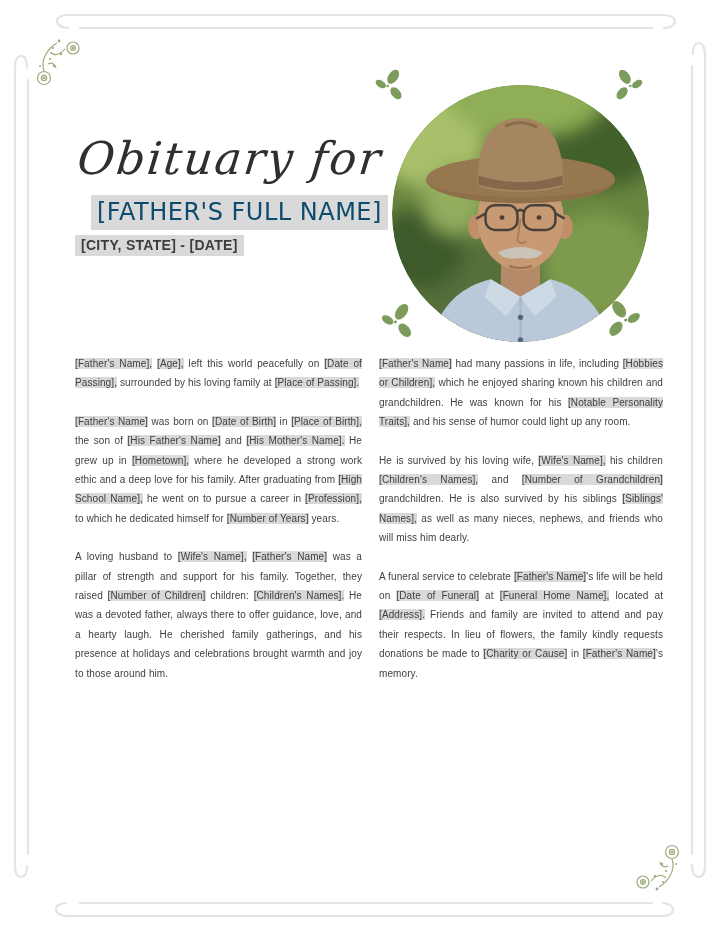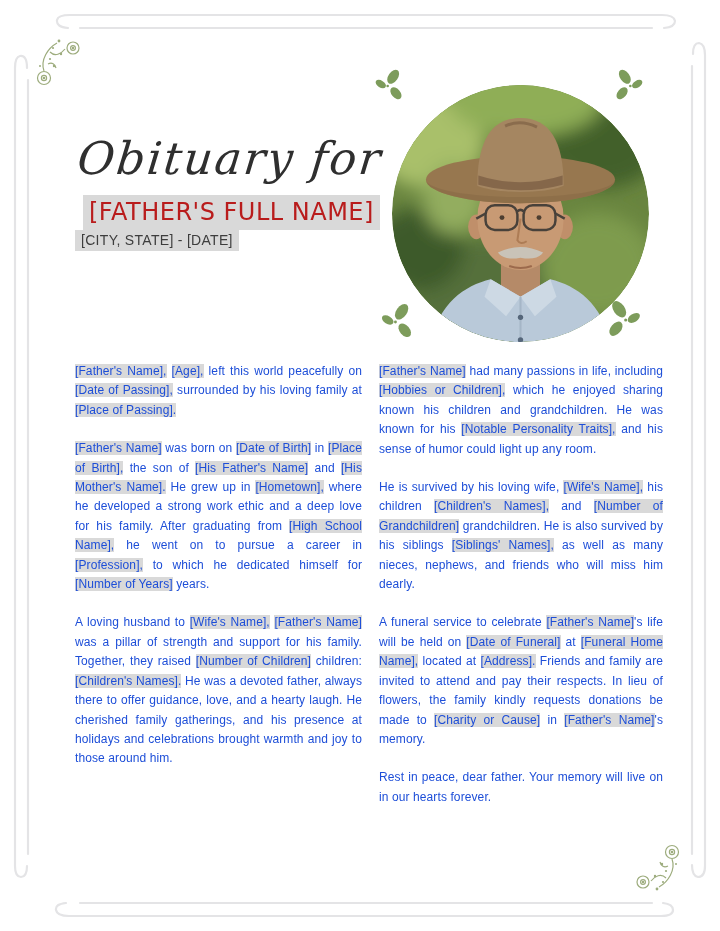--- a/index.html
+++ b/index.html
@@ -10,43 +10,43 @@
   .frame{position:absolute;left:0;top:0;width:720px;height:931px;}
   .flourish{position:absolute;}
   .fl-tl{left:28px;top:36px;width:58px;height:56px;}
   .fl-br{left:630px;top:838px;width:58px;height:56px;transform:rotate(180deg);}
   .header{position:absolute;left:75px;top:132px;width:320px;}
   .script-title{
     font-family:"DejaVu Serif",serif;font-style:italic;
     font-size:45px;color:#2f2f2f;letter-spacing:2px;
     transform:skewX(-6deg);transform-origin:left bottom;white-space:nowrap;
   }
-  .name-heading{margin:10px 8px 0;font-family:"DejaVu Sans",sans-serif;
-    font-size:24px;font-weight:500;letter-spacing:0.5px;color:#b91c1c;white-space:nowrap;}
+  .name-heading{margin:10px 16px 0;font-family:"DejaVu Sans",sans-serif;
+    font-size:24px;font-weight:500;letter-spacing:0.5px;color:#0c4a6e;white-space:nowrap;}
   .name-heading .hl-big{background:#d9d9d9;padding:3px 6px 4px;display:inline-block;}
-  .subtitle{font-size:14px;font-weight:normal;color:#3d3d3d;}
+  .subtitle{margin-top:5px;font-size:14px;font-weight:bold;color:#3d3d3d;}
   .subtitle span{background:#d9d9d9;padding:2px 6px 3px;display:inline-block;letter-spacing:0.3px;}
   .photo{
     position:absolute;left:392px;top:85px;width:257px;height:257px;
     border-radius:50%;overflow:hidden;
   }
   .photo svg{display:block;width:100%;height:100%;}
   .sprig{position:absolute;}
   .sprig svg{display:block;width:100%;height:100%;}
   .sp-tl{left:373px;top:68px;width:33px;height:34px;}
   .sp-tr{left:612px;top:68px;width:33px;height:34px;transform:scaleX(-1);}
   .sp-bl{left:379px;top:302px;width:37px;height:38px;}
   .sp-br{left:604px;top:299px;width:39px;height:40px;transform:scaleX(-1);}
   .body{
     position:absolute;left:75px;top:346px;width:588px;
     display:grid;grid-template-columns:287px 284px;column-gap:17px;
   }
   .col p{
-    margin:16px 0 19px;font-size:12px;line-height:19.4px;
-    text-align:justify;color:#1d4ed8;letter-spacing:0.1px;
+    margin:8px 0 19px;font-size:10px;line-height:19.4px;
+    text-align:justify;color:#404040;letter-spacing:0.1px;
   }
   .hl{background:#d9d9d9;}
 </style>
 </head>
 <body>
 
 <div class="page">
 
   <svg class="frame" viewBox="0 0 720 931" fill="none" stroke="#e4e4e6" stroke-width="2.2" stroke-linecap="round">
     <path d="M 68 28 Q 56 27 57 20 Q 58 15 70 15 H 662 Q 674 15 675 21 Q 675 27 664 28"></path>
@@ -211,17 +211,16 @@
   <div class="body">
     <div class="col">
         <p><span class="hl">[Father's Name],</span><span> </span><span class="hl">[Age],</span><span> left this world peacefully on </span><span class="hl">[Date of Passing],</span><span> surrounded by his loving family at </span><span class="hl">[Place of Passing].</span></p>
         <p><span class="hl">[Father's Name]</span><span> was born on </span><span class="hl">[Date of Birth]</span><span> in </span><span class="hl">[Place of Birth],</span><span> the son of </span><span class="hl">[His Father's Name]</span><span> and </span><span class="hl">[His Mother's Name].</span><span> He grew up in </span><span class="hl">[Hometown],</span><span> where he developed a strong work ethic and a deep love for his family. After graduating from </span><span class="hl">[High School Name],</span><span> he went on to pursue a career in </span><span class="hl">[Profession],</span><span> to which he dedicated himself for </span><span class="hl">[Number of Years]</span><span> years.</span></p>
         <p><span>A loving husband to </span><span class="hl">[Wife's Name],</span><span> </span><span class="hl">[Father's Name]</span><span> was a pillar of strength and support for his family. Together, they raised </span><span class="hl">[Number of Children]</span><span> children: </span><span class="hl">[Children's Names].</span><span> He was a devoted father, always there to offer guidance, love, and a hearty laugh. He cherished family gatherings, and his presence at holidays and celebrations brought warmth and joy to those around him.</span></p>
       </div>
     <div class="col">
         <p><span class="hl">[Father's Name]</span><span> had many passions in life, including </span><span class="hl">[Hobbies or Children],</span><span> which he enjoyed sharing known his children and grandchildren. He was known for his </span><span class="hl">[Notable Personality Traits],</span><span> and his sense of humor could light up any room.</span></p>
         <p><span>He is survived by his loving wife, </span><span class="hl">[Wife's Name],</span><span> his children </span><span class="hl">[Children's Names],</span><span> and </span><span class="hl">[Number of Grandchildren]</span><span> grandchildren. He is also survived by his siblings </span><span class="hl">[Siblings' Names],</span><span> as well as many nieces, nephews, and friends who will miss him dearly.</span></p>
         <p><span>A funeral service to celebrate </span><span class="hl">[Father's Name]</span><span>'s life will be held on </span><span class="hl">[Date of Funeral]</span><span> at </span><span class="hl">[Funeral Home Name],</span><span> located at </span><span class="hl">[Address].</span><span> Friends and family are invited to attend and pay their respects. In lieu of flowers, the family kindly requests donations be made to </span><span class="hl">[Charity or Cause]</span><span> in </span><span class="hl">[Father's Name]</span><span>'s memory.</span></p>
-        <p><span>Rest in peace, dear father. Your memory will live on in our hearts forever.</span></p>
       </div>
   </div>
 
 </div>
 
 </body></html>

